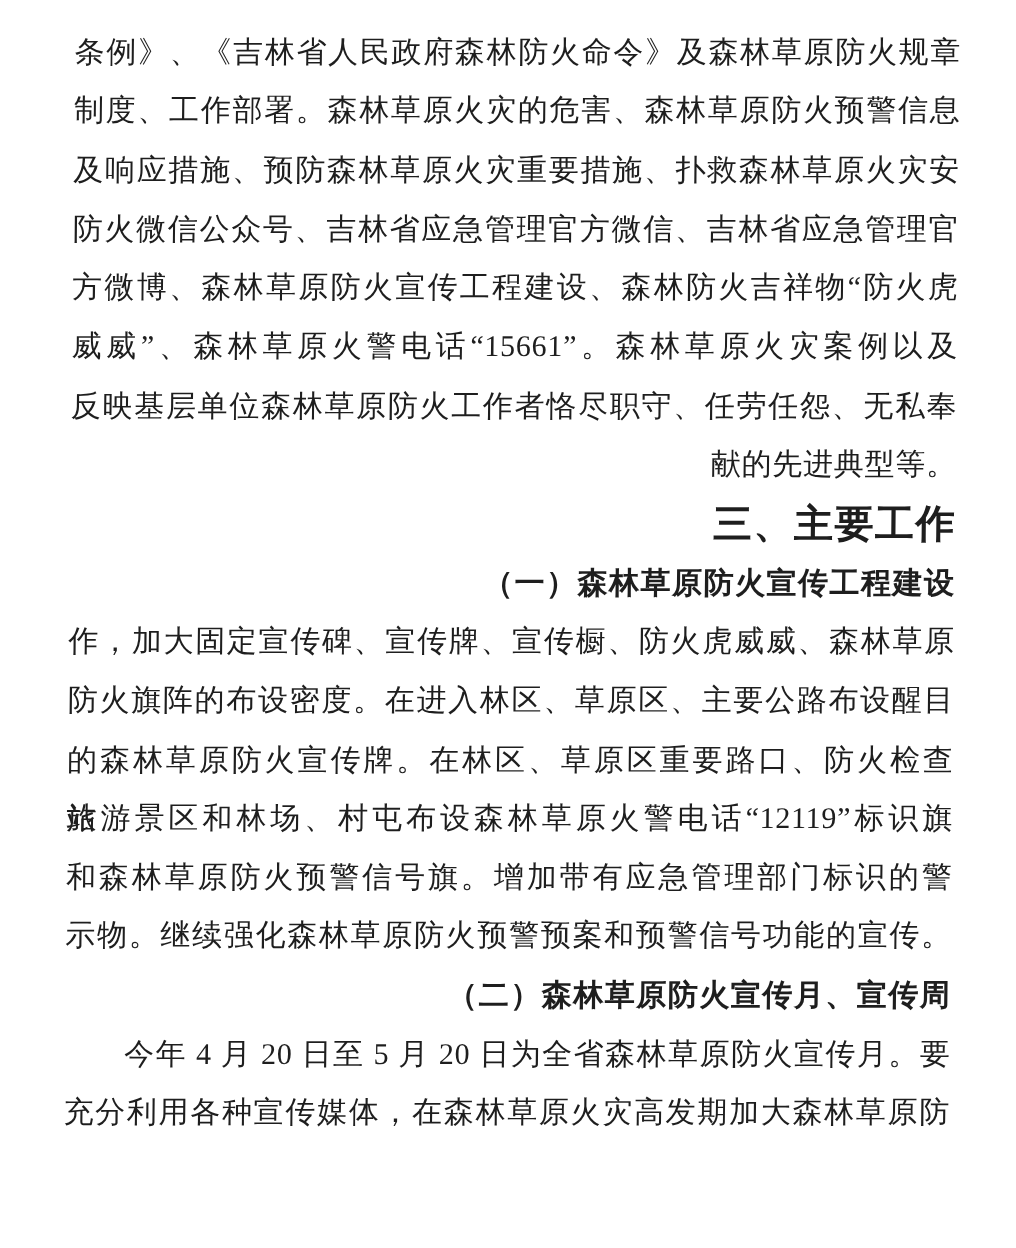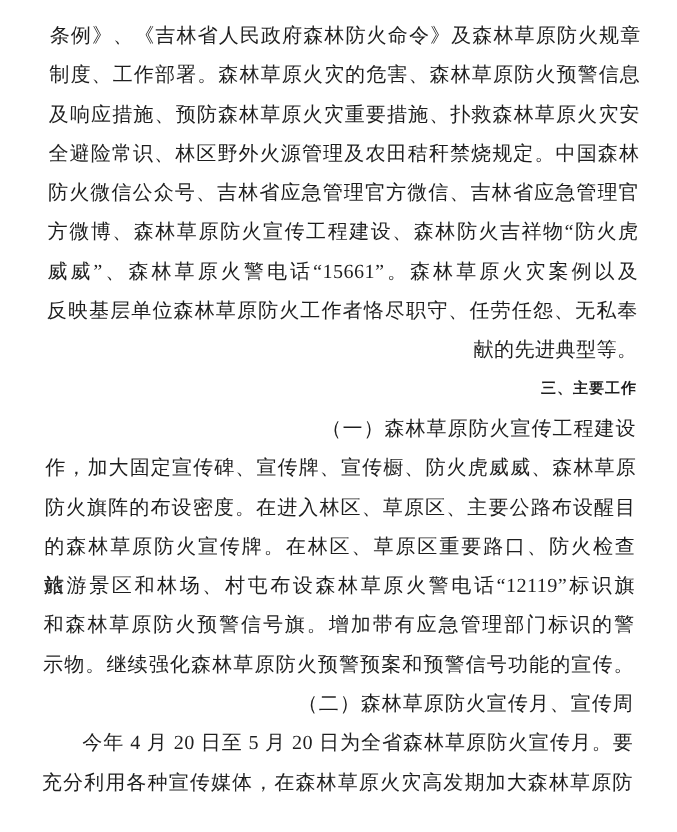--- a/index.html
+++ b/index.html
@@ -34,39 +34,38 @@
   .line.justify {
     white-space: normal;
     text-align: justify;
     text-align-last: justify;
     text-justify: inter-character;
   }
   .line.indent {
     text-indent: 2em;
   }
   .line.heading {
-    font-family: Liberation Mono, monospace;
+    font-family: Liberation Serif, serif;
     font-weight: 700;
-    font-size: 15px;
+    font-size: 26px;
     letter-spacing: 1px;
   }
   .line.subheading {
-    font-weight: 400;
+    font-weight: 700;
     letter-spacing: 1px;
   }
 </style>
 </head>
 <body>
 
 <div class="page">
   <div class="lines">
       <div class="line body justify">条例》、《吉林省人民政府森林防火命令》及森林草原防火规章</div>
       <div class="line body justify">制度、工作部署。森林草原火灾的危害、森林草原防火预警信息</div>
       <div class="line body justify">及响应措施、预防森林草原火灾重要措施、扑救森林草原火灾安</div>
-      <div class="line body justify">全避险常识、林区野外火源管理及农田秸秆禁烧规定。中国森林</div>
       <div class="line body justify">防火微信公众号、吉林省应急管理官方微信、吉林省应急管理官</div>
       <div class="line body justify">方微博、森林草原防火宣传工程建设、森林防火吉祥物“防火虎</div>
       <div class="line body justify">威威”、森林草原火警电话“15661”。森林草原火灾案例以及</div>
       <div class="line body justify">反映基层单位森林草原防火工作者恪尽职守、任劳任怨、无私奉</div>
       <div class="line body">献的先进典型等。</div>
       <div class="line heading indent">三、主要工作</div>
       <div class="line subheading indent">（一）森林草原防火宣传工程建设</div>
       <div class="line body justify">作，加大固定宣传碑、宣传牌、宣传橱、防火虎威威、森林草原</div>
       <div class="line body justify">防火旗阵的布设密度。在进入林区、草原区、主要公路布设醒目</div>
       <div class="line body justify">的森林草原防火宣传牌。在林区、草原区重要路口、防火检查站、</div>

